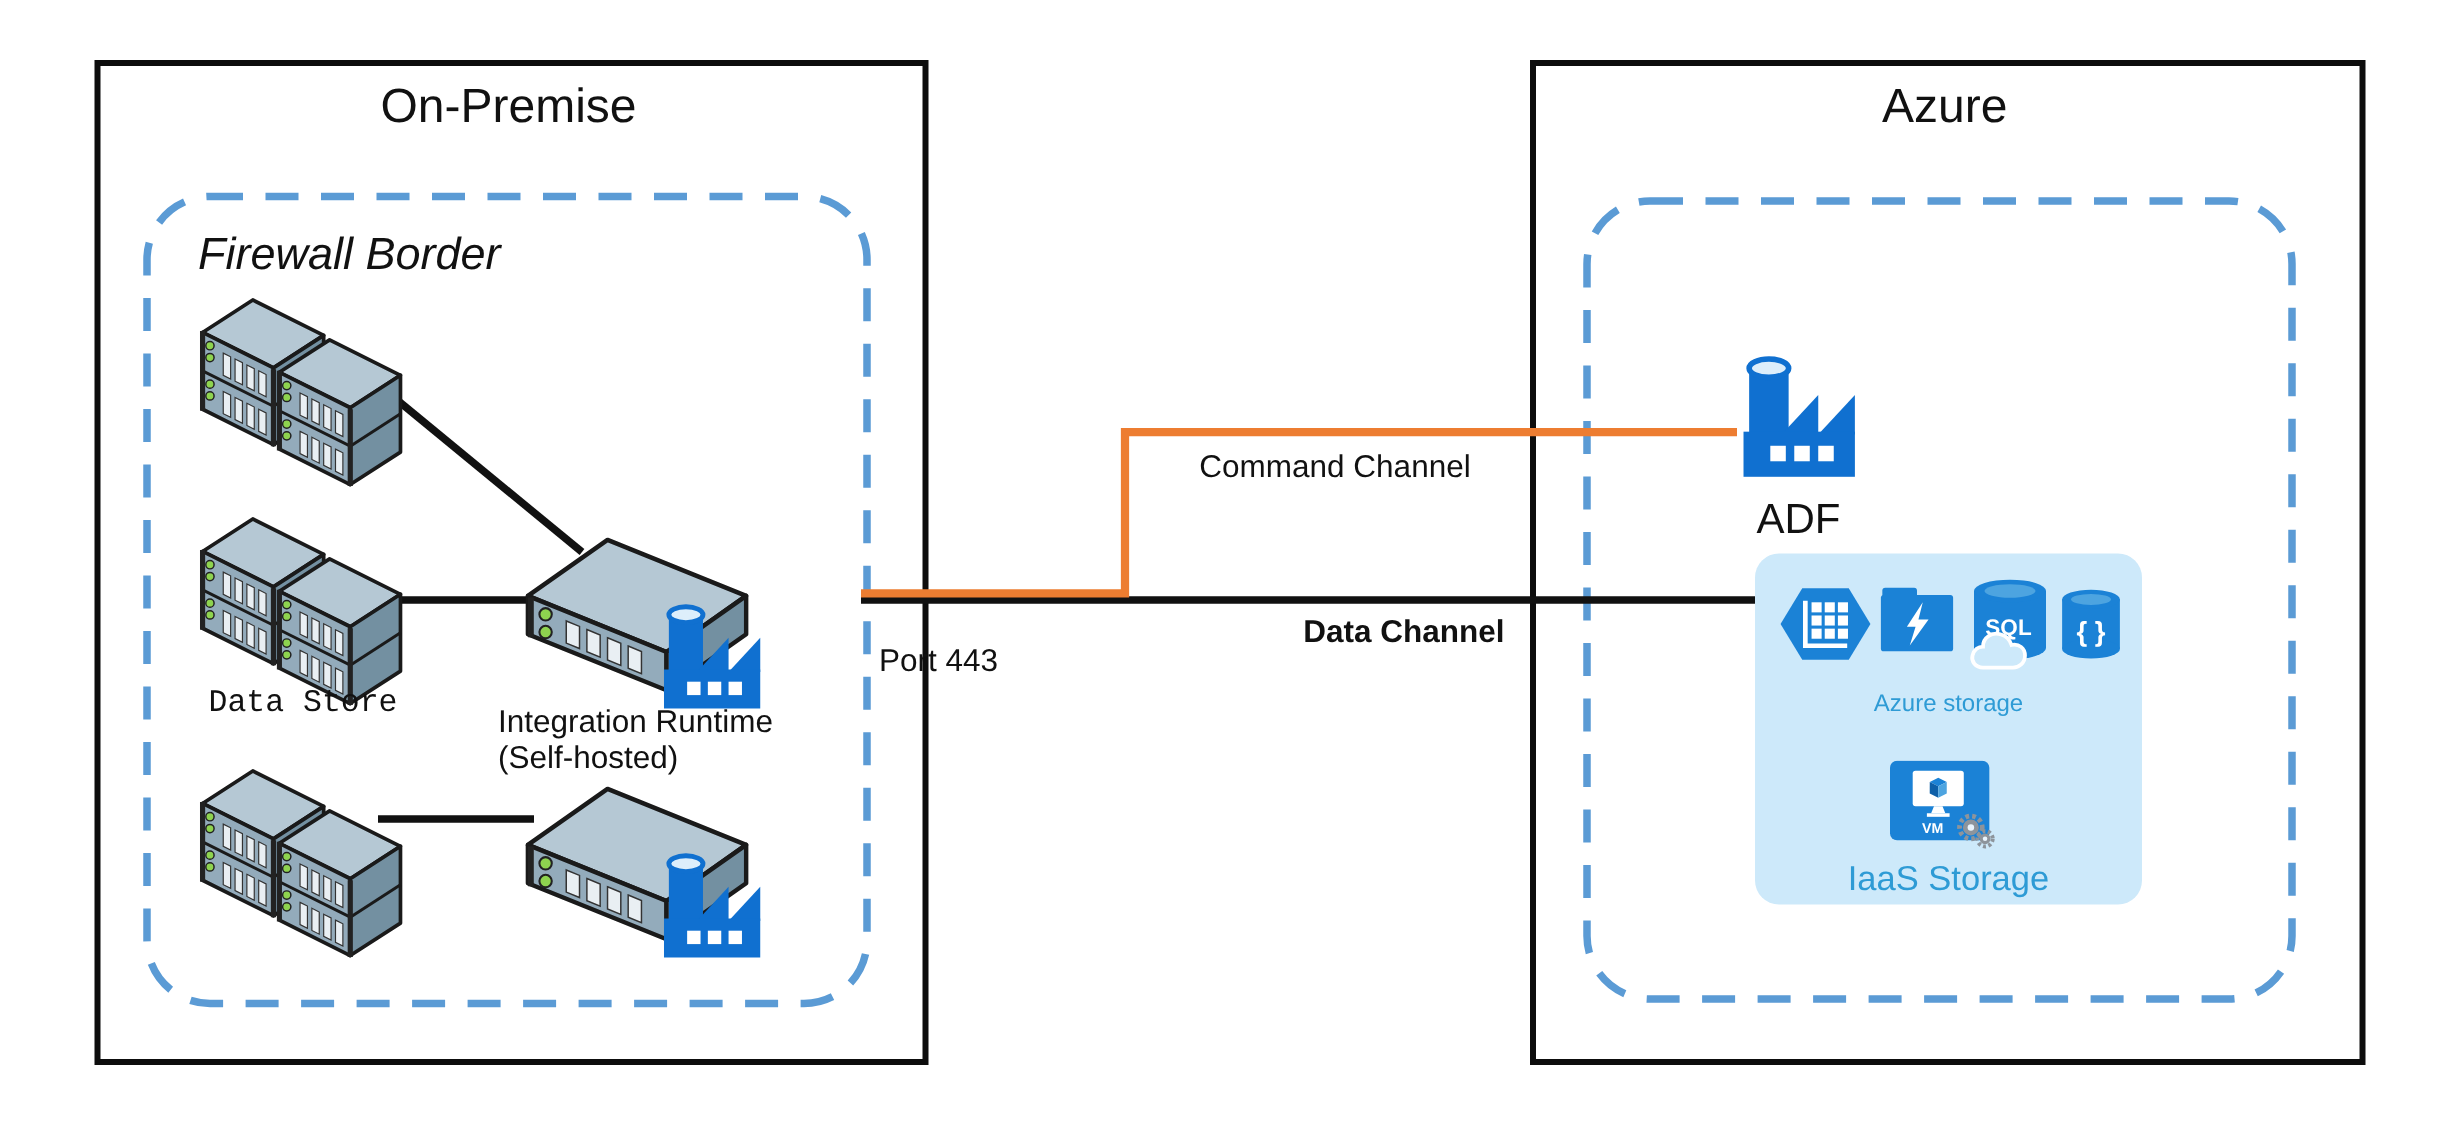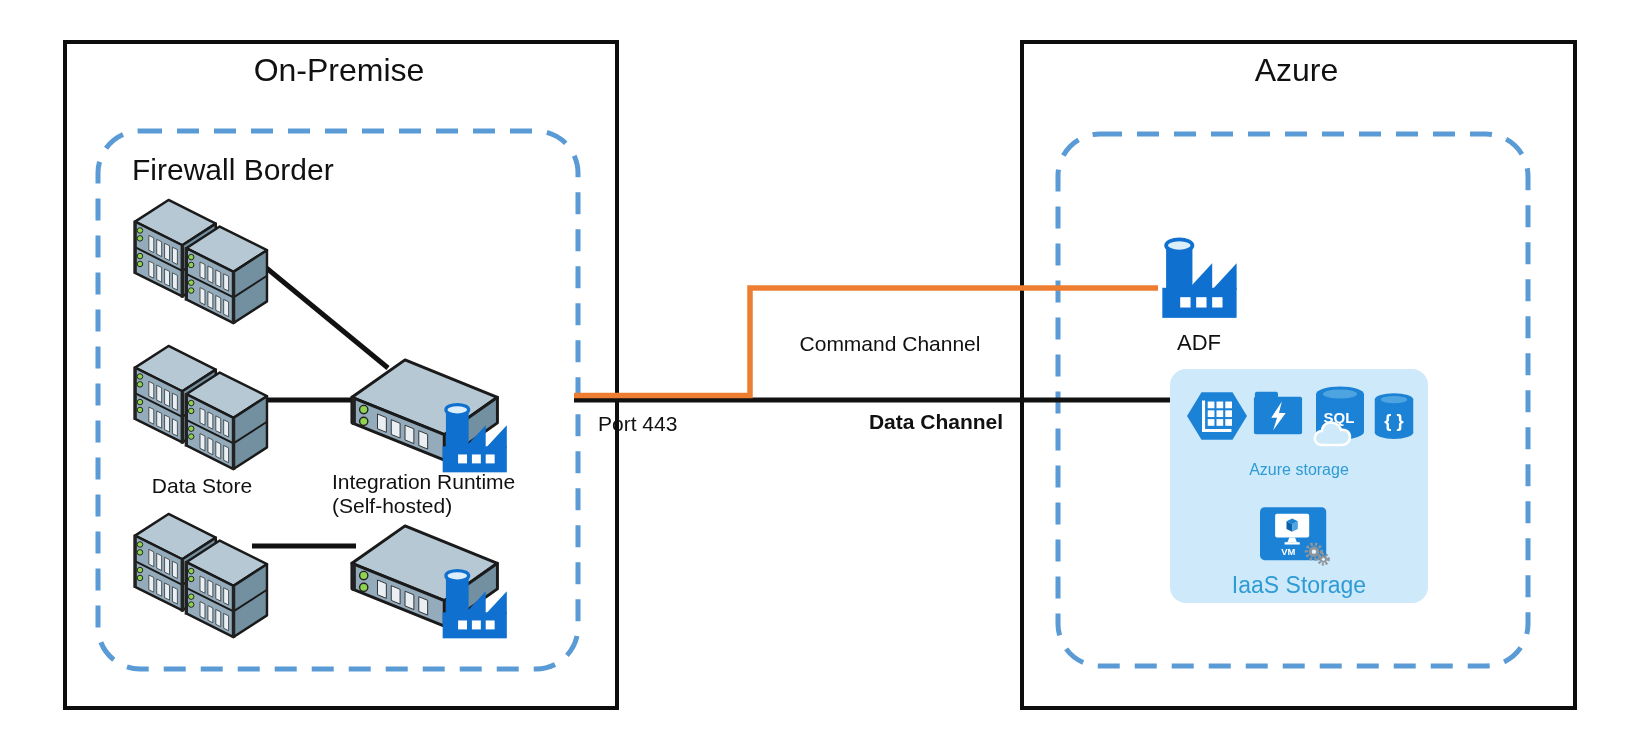--- a/index.html
+++ b/index.html
@@ -147,21 +147,21 @@
 
   <div class="zone" style="left:63px;top:40px;width:548px;height:662px;"></div>
   <div class="zone-title" style="left:63px;top:52px;width:552px;">On-Premise</div>
 
   <div class="zone" style="left:1020px;top:40px;width:549px;height:662px;"></div>
   <div class="zone-title" style="left:1020px;top:52px;width:553px;">Azure</div>
 
   <svg class="abs dashed-frame" style="left:95px;top:128px;" width="486" height="544">
     <rect x="3" y="3" width="480" height="538" rx="42" fill="none" stroke="var(--dashed_blue)" stroke-width="5" stroke-dasharray="22 15"></rect>
   </svg>
-  <div class="dash-label" style="left:132px;top:153px;">Firewall Border</div>
+  <div class="dash-label" style="left:132px;top:153px;font-style:italic;">Firewall Border</div>
 
   <svg class="abs dashed-frame" style="left:1055px;top:131px;" width="476" height="538">
     <rect x="3" y="3" width="470" height="532" rx="42" fill="none" stroke="var(--dashed_blue)" stroke-width="5" stroke-dasharray="22 15"></rect>
   </svg>
 
   <svg class="lines" width="1627" height="754">
     <line x1="253" y1="257" x2="388" y2="368" stroke="var(--line_black)" stroke-width="5"></line>
     <line x1="266" y1="400" x2="356" y2="400" stroke="var(--line_black)" stroke-width="5"></line>
     <line x1="252" y1="546" x2="356" y2="546" stroke="var(--line_black)" stroke-width="5"></line>
     <line x1="574" y1="400" x2="1172" y2="400" stroke="var(--line_black)" stroke-width="5"></line>
@@ -178,35 +178,35 @@
       <use href="#sym-stack" width="144" height="128"></use>
     </svg>
 
   <svg class="abs icon" style="left:348px;top:352px;" width="175" height="122">
       <use href="#sym-ir" width="175" height="122"></use>
     </svg>
   <svg class="abs icon" style="left:348px;top:518px;" width="175" height="122">
       <use href="#sym-ir" width="175" height="122"></use>
     </svg>
 
-  <div class="small-label center lbl" style="left:130px;top:474px;width:144px;">Data Store</div>
+  <div class="small-label center lbl" style="left:130px;top:458px;width:144px;font-family:Liberation Mono, monospace;">Data Store</div>
 
   <div class="small-label lbl" style="left:332px;top:470px;line-height:24px;">
     <div>Integration Runtime</div>
     <div>(Self-hosted)</div>
   </div>
 
-  <div class="small-label lbl" style="left:586px;top:412px;margin-left:12px;">Port 443</div>
-  <div class="small-label center lbl" style="left:790px;top:300px;width:200px;margin-top:32px;">Command Channel</div>
+  <div class="small-label lbl" style="left:586px;top:429px;">Port 443</div>
+  <div class="small-label center lbl" style="left:790px;top:300px;width:200px;">Command Channel</div>
   <div class="small-label center lbl" style="left:836px;top:410px;width:200px;font-weight:bold;">Data Channel</div>
 
   <svg class="abs icon" style="left:1152px;top:229px;" width="94" height="95">
       <use href="#sym-factory" width="94" height="95"></use>
     </svg>
-  <div class="small-label center lbl" style="left:1152px;top:330px;width:94px;font-size:22px;">ADF</div>
+  <div class="small-label center lbl" style="left:1152px;top:330px;width:94px;font-size:28px;">ADF</div>
 
   <div class="storage-box icon">
     <svg class="abs" style="left:16px;top:20px;" width="62" height="54">
         <use href="#sym-hexgrid" width="62" height="54"></use>
       </svg>
     <svg class="abs" style="left:82px;top:17px;" width="52" height="54">
         <use href="#sym-folderbolt" width="52" height="54"></use>
       </svg>
     <svg class="abs" style="left:142px;top:16px;" width="56" height="64">
         <use href="#sym-sqldb" width="56" height="64"></use>

